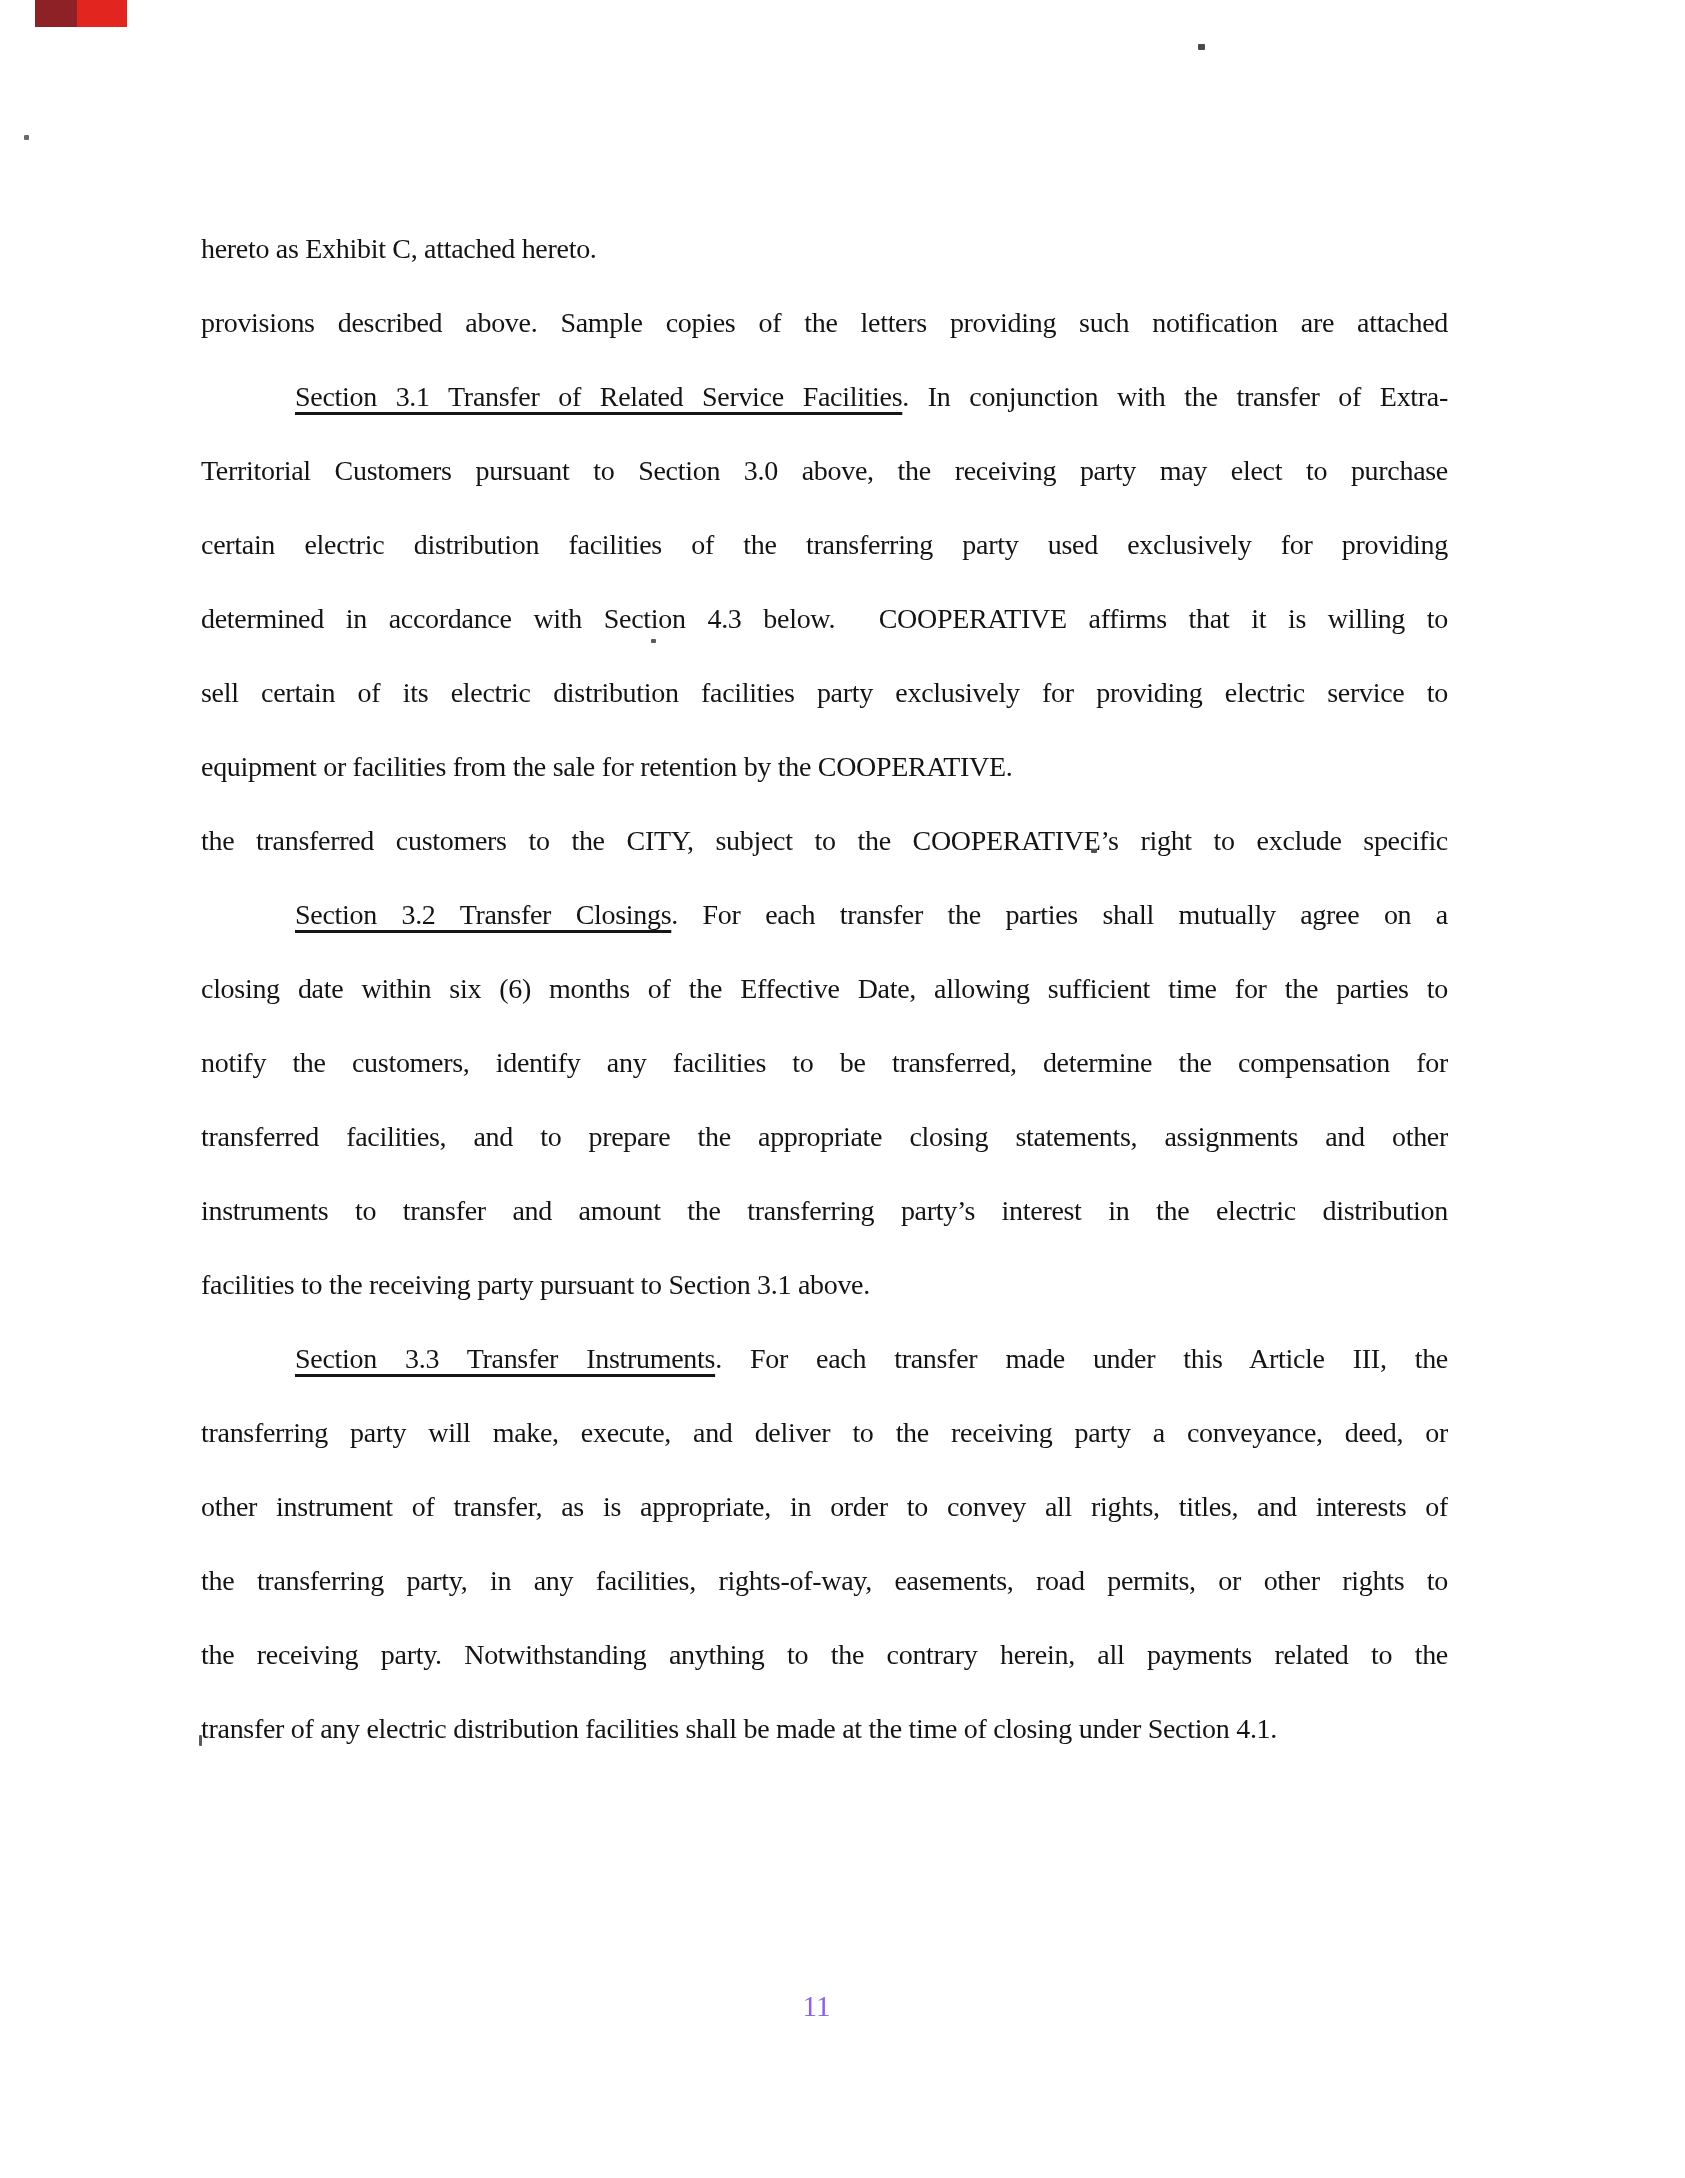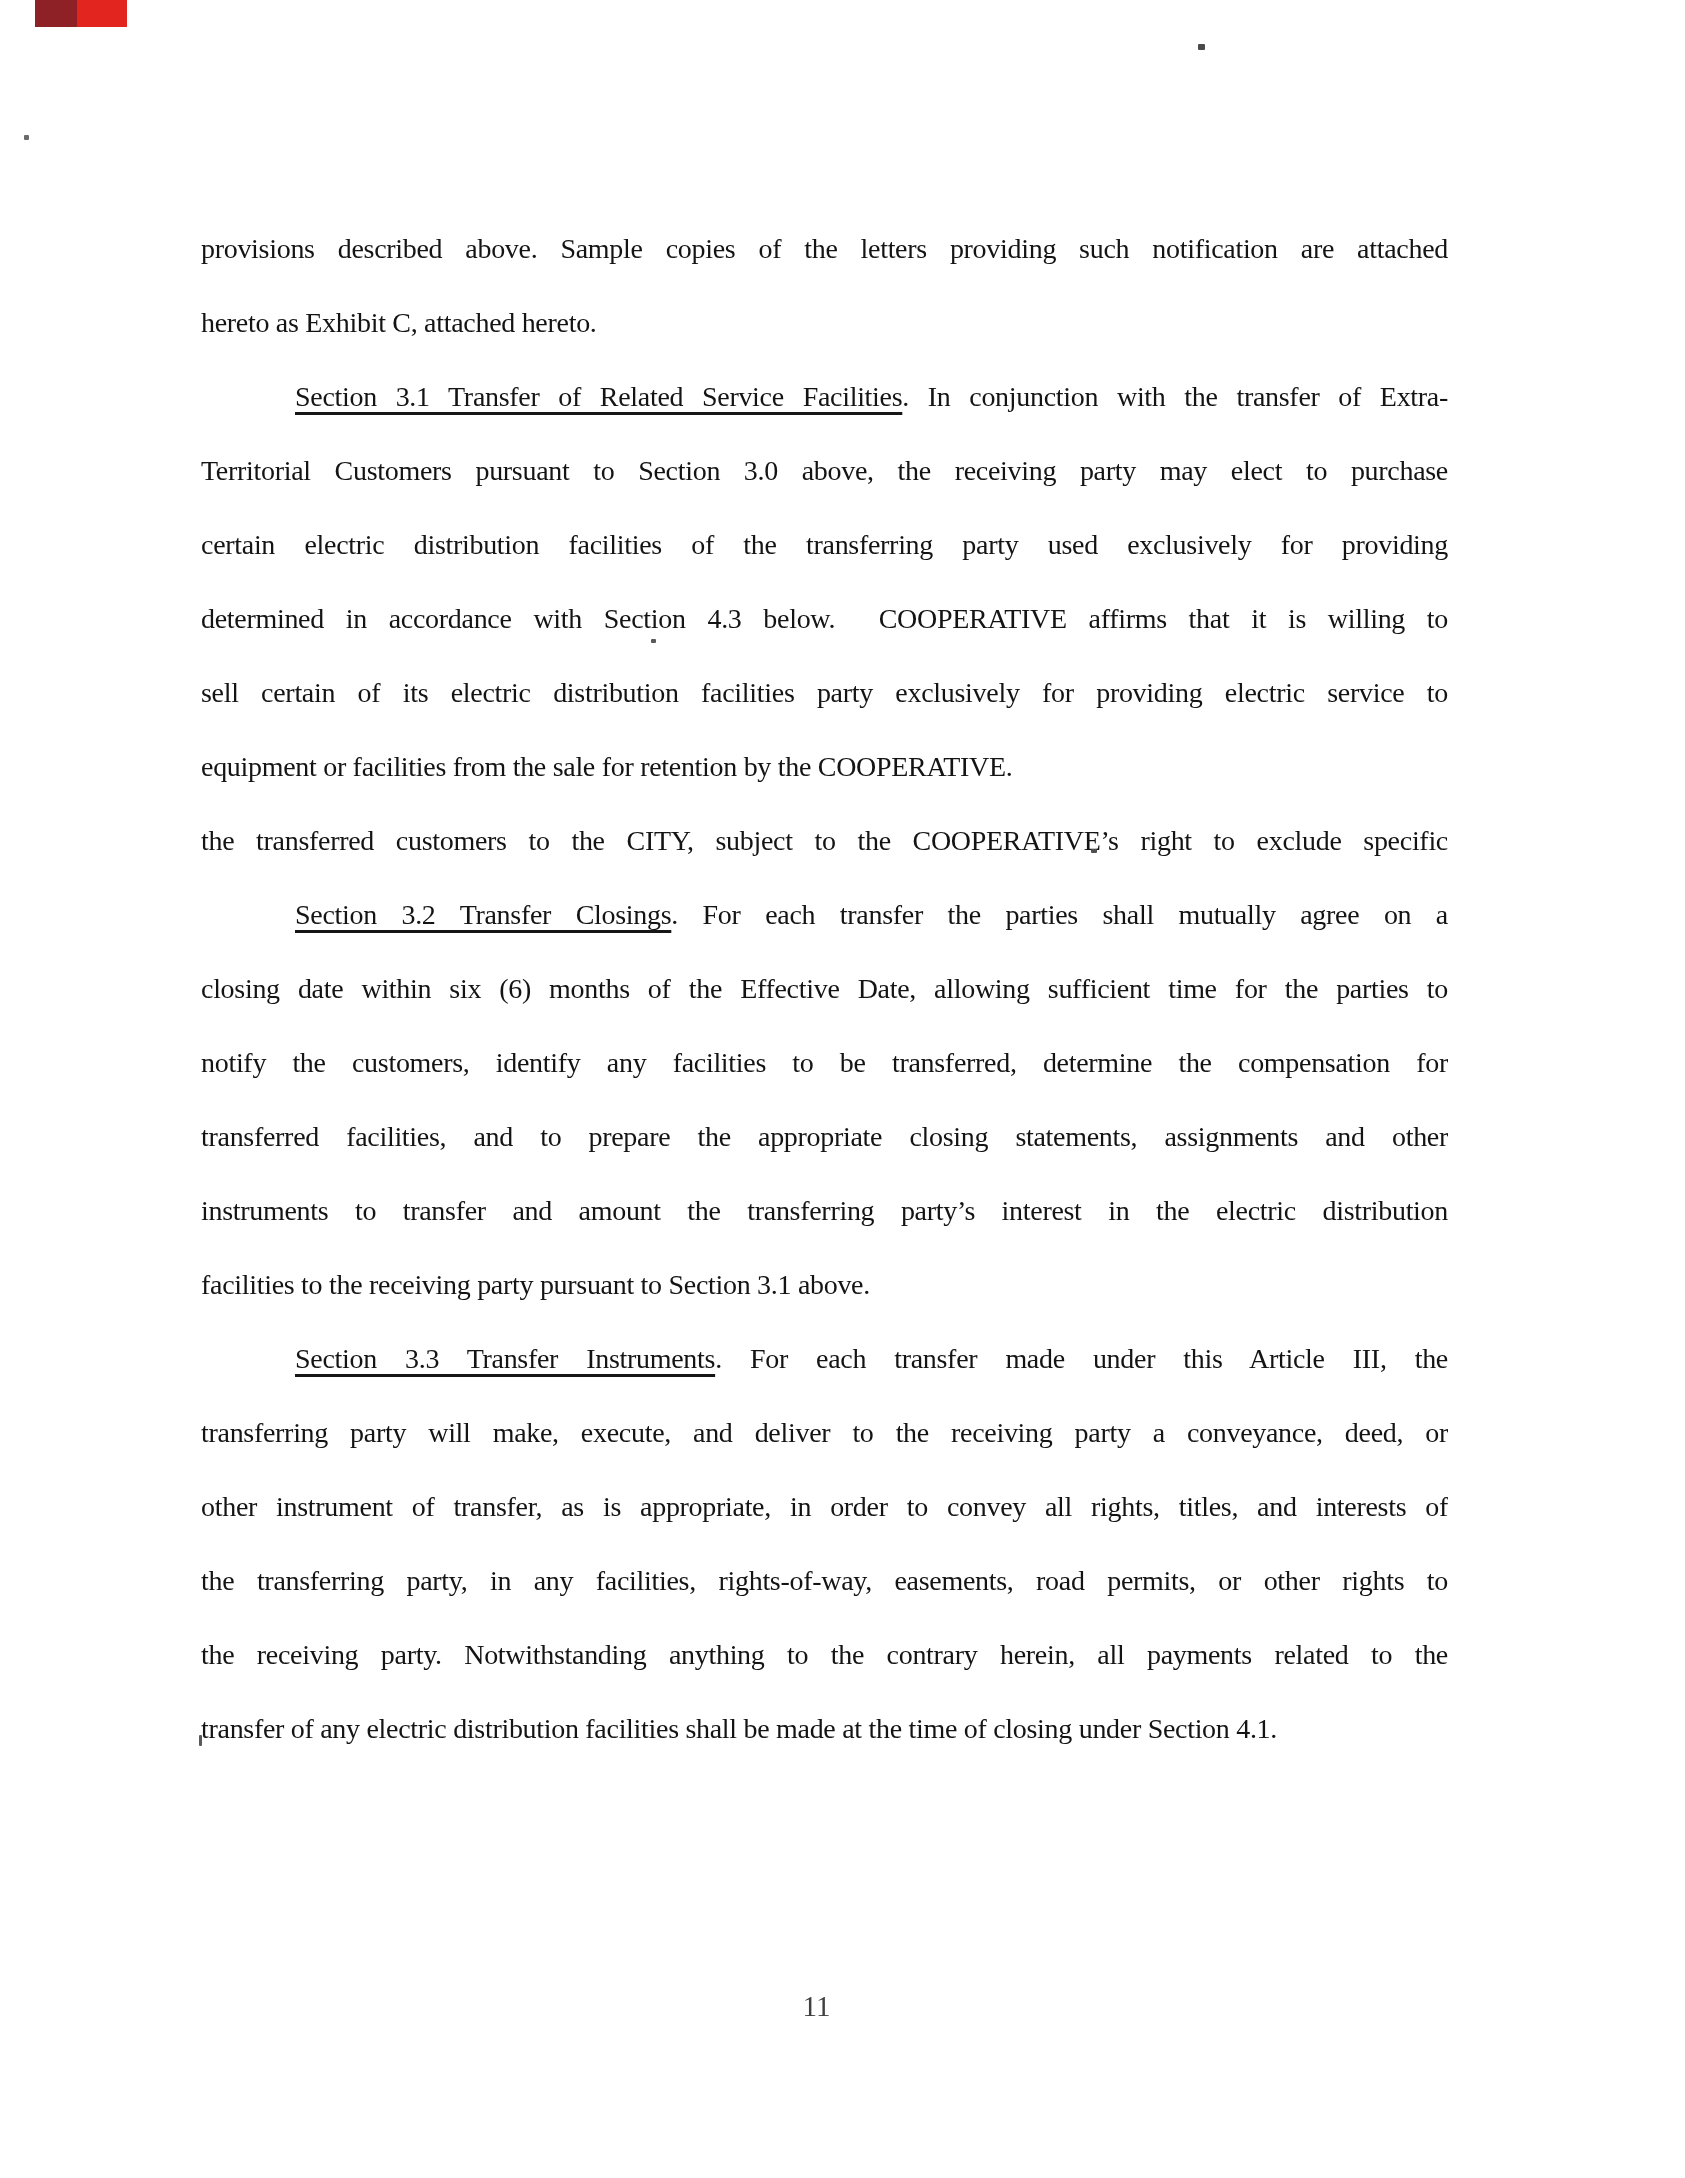--- a/index.html
+++ b/index.html
@@ -58,36 +58,36 @@
     text-underline-offset: 6px;
   }
   #page-number {
     position: absolute;
     left: 752px;
     top: 1986px;
     width: 129px;
     text-align: center;
     font-size: 29px;
     line-height: 40px;
-    color: #404040;
+    color: #8b5cf6;
   }
   .speck {
     position: absolute;
     border-radius: 1px;
   }
 </style>
 </head>
 <body>
 
 <div id="page">
   <div id="corner-mark" style="background: linear-gradient(to right, rgb(142, 33, 37) 0px, rgb(142, 33, 37) 46%, rgb(226, 38, 31) 46%, rgb(226, 38, 31) 100%);"></div>
   <div id="document-text">
       <div class="paragraph">
+        <div class="line">hereto as Exhibit C, attached hereto.</div>
         <div class="line fill">provisions described above. Sample copies of the letters providing such notification are attached</div>
-        <div class="line">hereto as Exhibit C, attached hereto.</div>
       </div>
       <div class="paragraph">
         <div class="line fill indent"><span class="heading-underline">Section 3.1 Transfer of Related Service Facilities</span>. In conjunction with the transfer of Extra-</div>
         <div class="line fill">Territorial Customers pursuant to Section 3.0 above, the receiving party may elect to purchase</div>
         <div class="line fill">certain electric distribution facilities of the transferring party used exclusively for providing</div>
         <div class="line fill">determined in accordance with Section 4.3 below.&nbsp; COOPERATIVE affirms that it is willing to</div>
         <div class="line fill">sell certain of its electric distribution facilities party exclusively for providing electric service to</div>
         <div class="line">equipment or facilities from the sale for retention by the COOPERATIVE.</div>
         <div class="line fill">the transferred customers to the CITY, subject to the COOPERATIVE’s right to exclude specific</div>
       </div>

